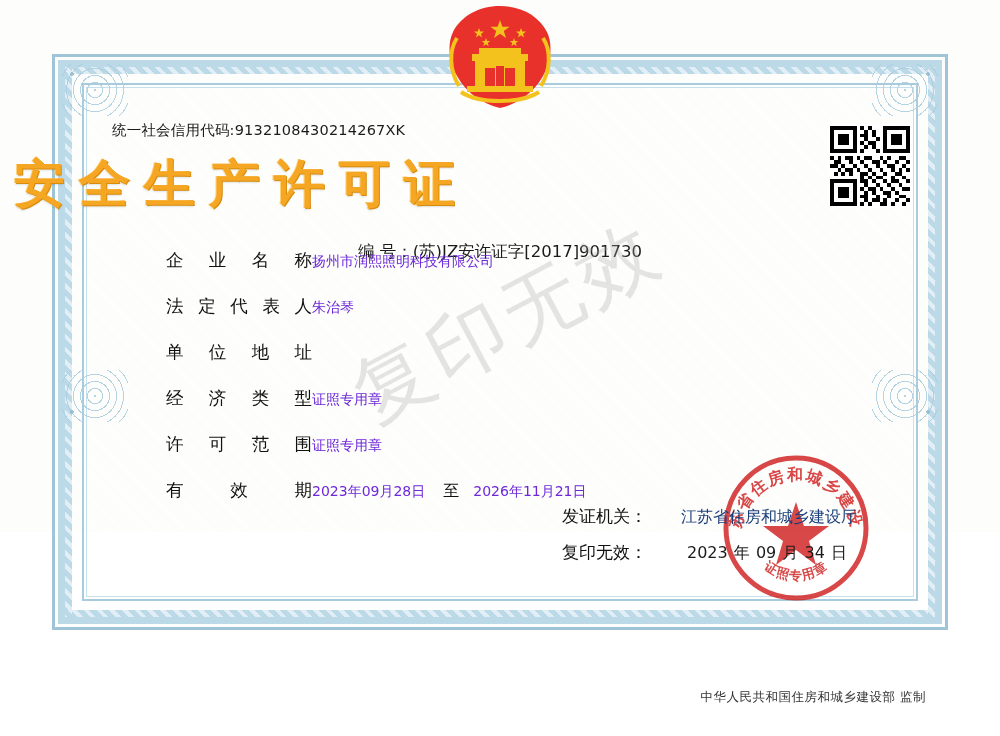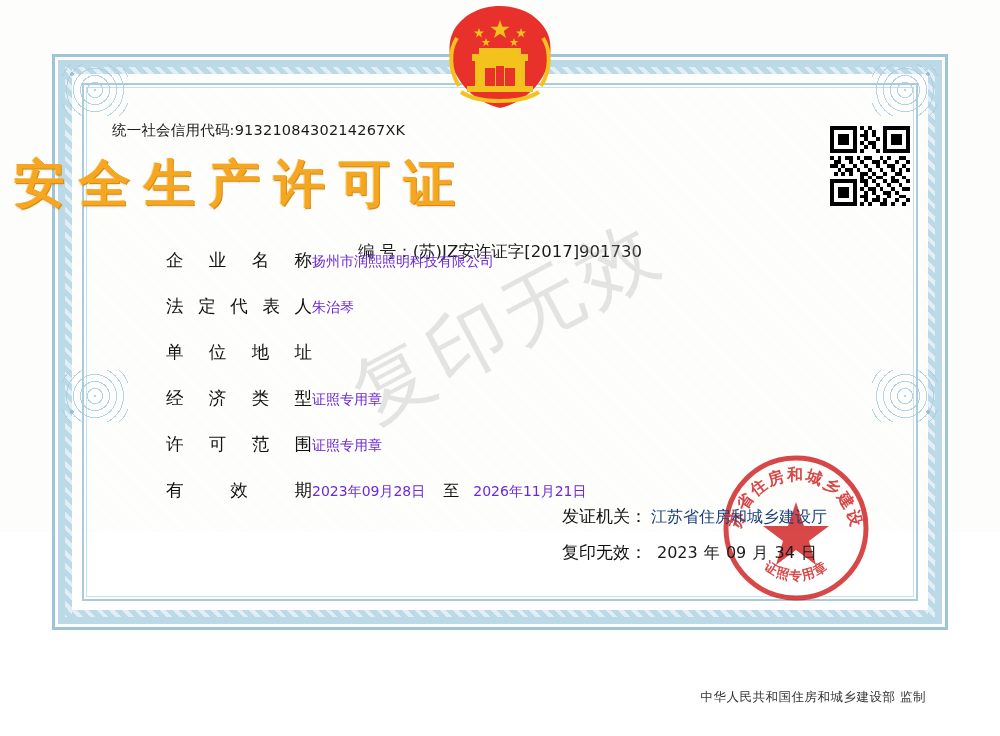--- a/index.html
+++ b/index.html
@@ -177,20 +177,21 @@
     position: absolute;
     right: 118px; top: 505px;
     text-align: left;
     width: 320px;
   }
   .issuer-row {
     display: flex;
     align-items: baseline;
     height: 36px;
     justify-content: flex-start;
+    gap: 30px;
   }
   .issuer-label {
     font-size: 17px;
     color: #111;
     font-family: "DejaVu Sans", sans-serif;
     white-space: nowrap;
   }
   .issuer-value {
     font-size: 16px;
     color: #1b3f7a;

